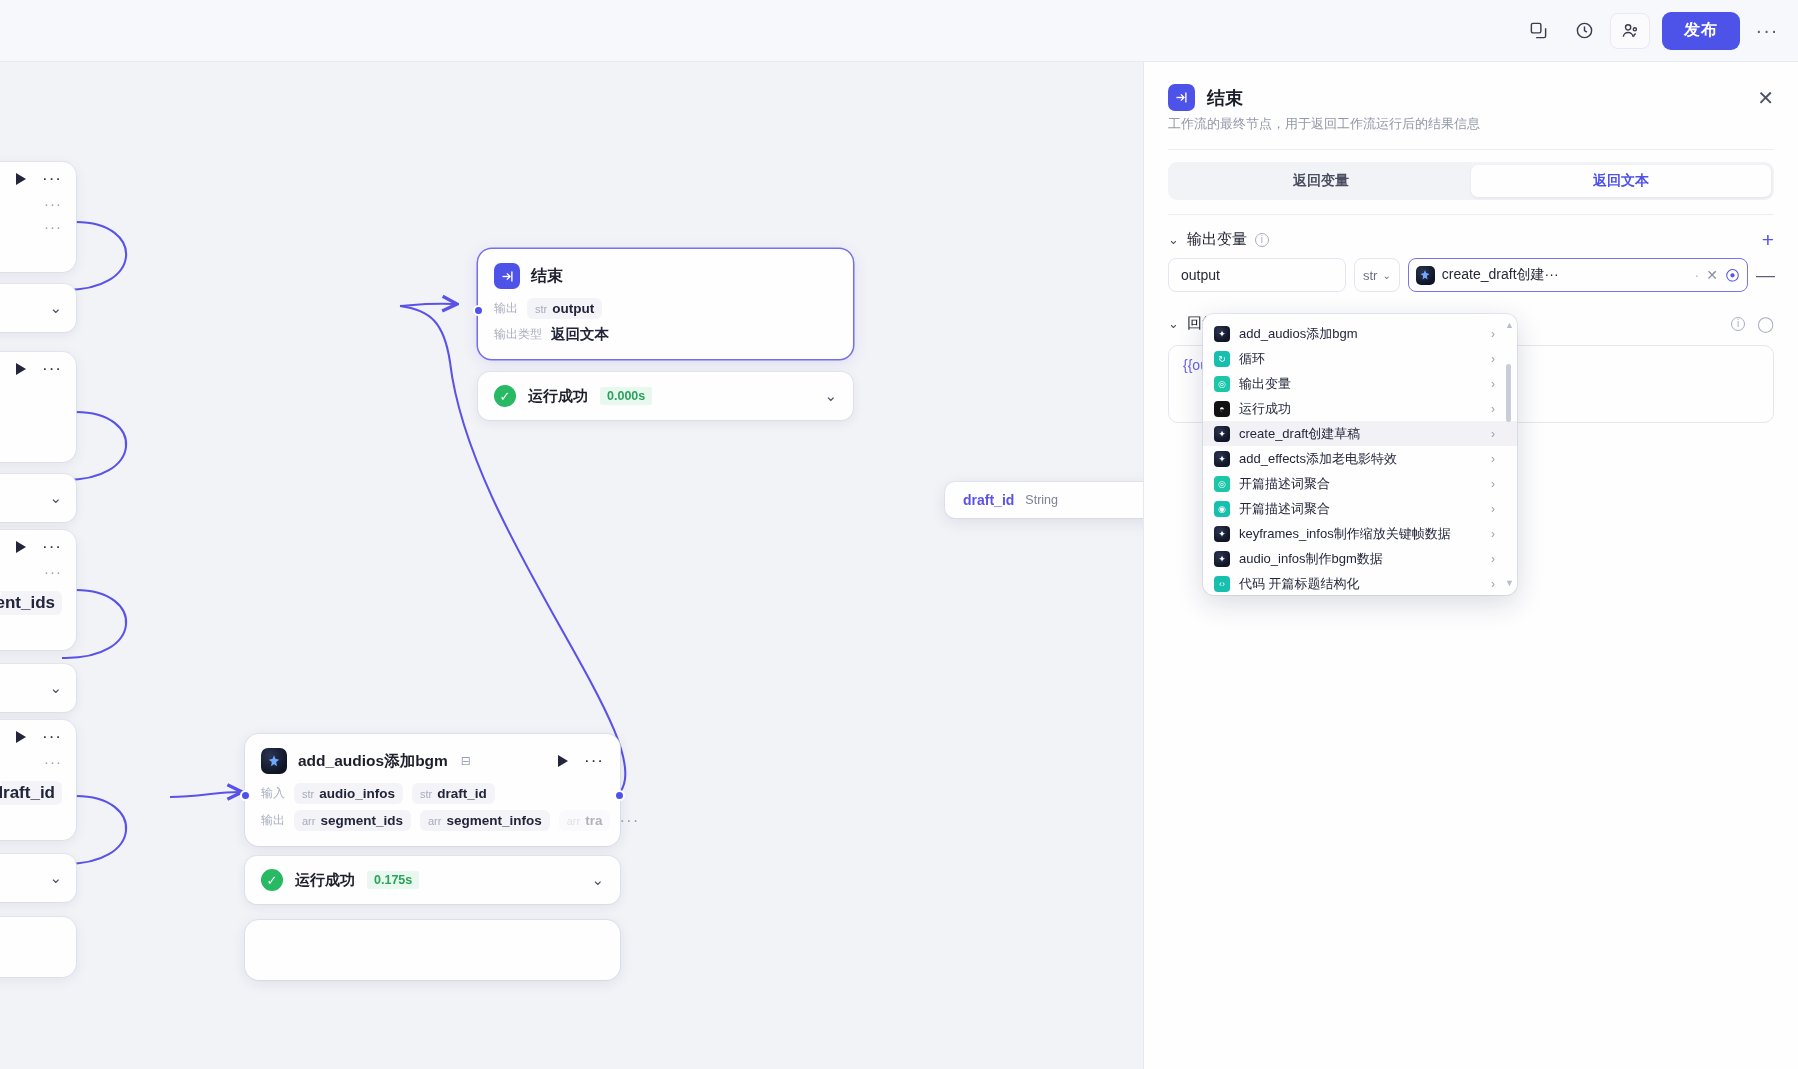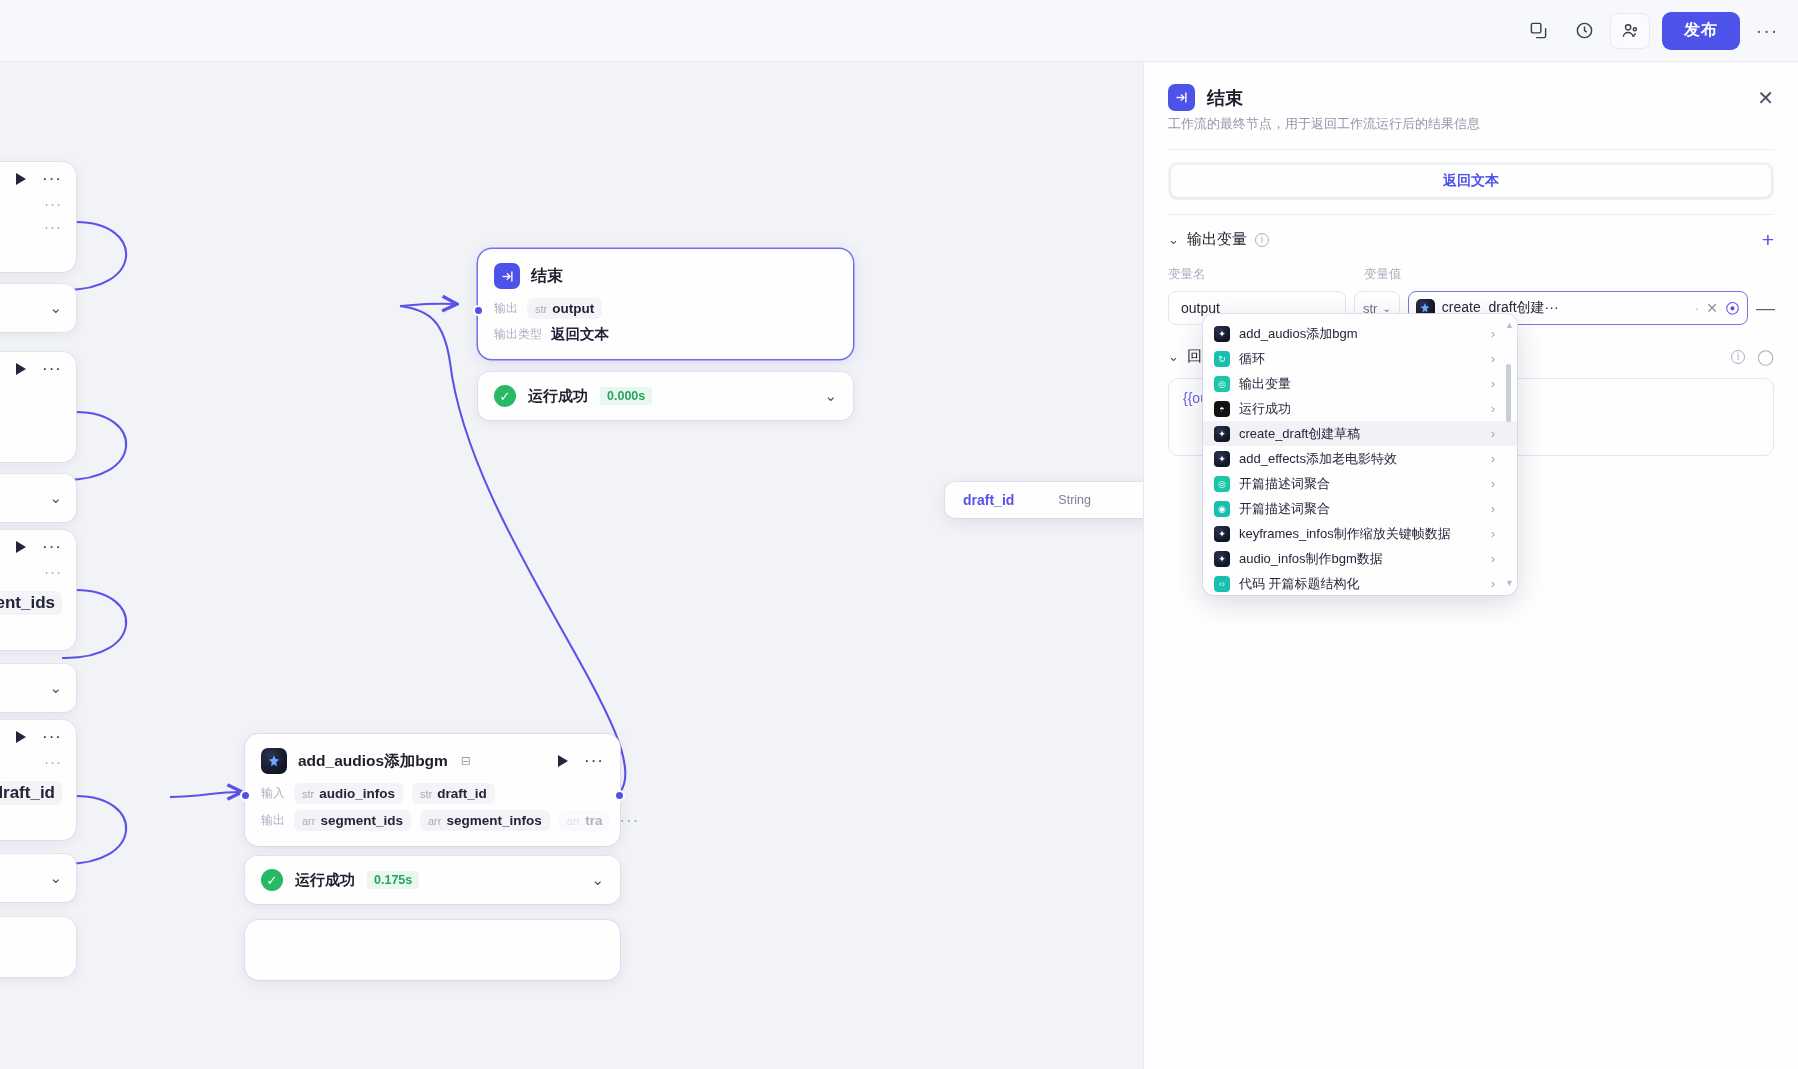--- a/index.html
+++ b/index.html
@@ -104,21 +104,21 @@
     position: absolute; width: 11px; height: 11px; border-radius: 50%;
     background: #4d53e8; border: 2px solid #fefeff;
   }
 
   .tooltip-var {
     position: absolute; background: #fefeff; border-radius: 10px;
     box-shadow: 0 4px 16px rgba(30,35,70,0.10), 0 0 0 1px rgba(230,232,242,0.9);
     display: flex; align-items: center; gap: 11px; padding: 10px 18px;
   }
   .tt-name { font-size: 14px; font-weight: 700; color: #5b52e8; }
-  .tt-type { font-size: 12.5px; color: #7d8296; margin-left: 33px; }
+  .tt-type { font-size: 12.5px; color: #7d8296; }
 
   
   .panel {
     position: absolute; left: 1143px; top: 62px; width: 655px; height: 1007px;
     background: #fefeff; border-left: 1px solid #e6e8f0;
     overflow: hidden;
   }
   .panel-head { padding: 22px 24px 0 24px; }
   .panel-title-row { display: flex; align-items: center; gap: 12px; }
   .panel-ico { width: 27px; height: 27px; border-radius: 7px; background: #4d53e8;
@@ -447,39 +447,38 @@
         </div>
         <div class="panel-title">结束</div>
         <div class="panel-close">✕</div>
       </div>
       <div class="panel-desc">工作流的最终节点，用于返回工作流运行后的结果信息</div>
       <div class="panel-sep"></div>
     </div>
 
     <div class="seg-wrap">
       <div class="segmented">
+        <div class="seg">
+          <span>返回变量</span>
+        </div>
         <div class="seg active">
           <span>返回文本</span>
         </div>
       </div>
       <div class="seg-sep"></div>
     </div>
 
     <div class="section">
       <div class="section-head">
         <div class="caret">⌄</div>
         <div class="section-title">输出变量</div>
         <i class="info-i">i</i>
         <div class="plus-btn">+</div>
       </div>
 
-      <div class="col-heads">
-        <div class="col-head" style="width:196px">变量名</div>
-        <div class="col-head">变量值</div>
-      </div>
 
       <div class="var-row">
         <div class="txt-input" style="width:178px">
           <span>output</span>
         </div>
         <div class="type-sel">
           <span>str</span>
           <span style="font-size:10px">⌄</span>
         </div>
         <div class="val-sel">

